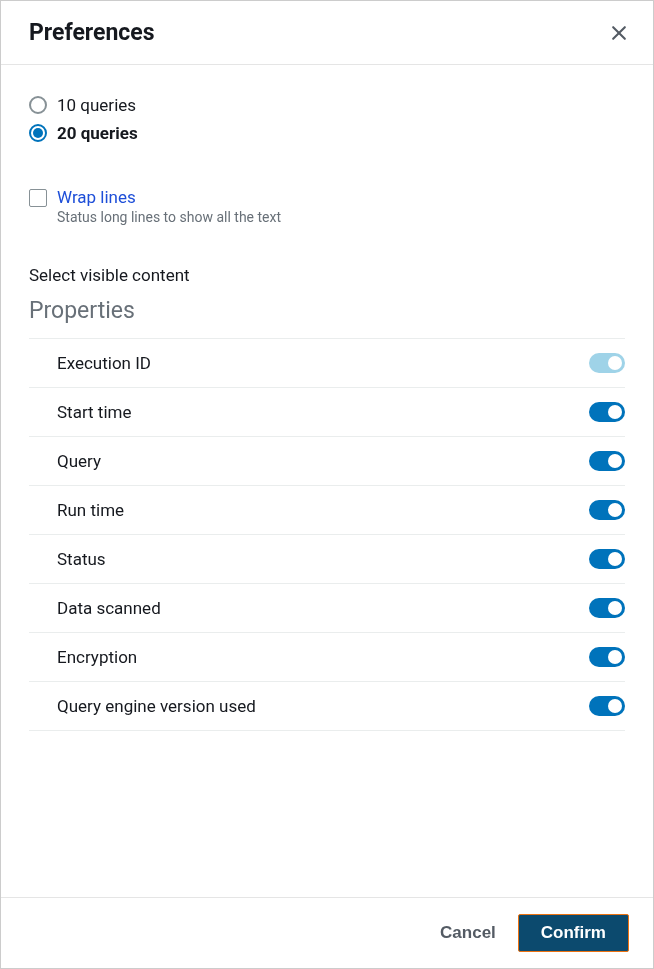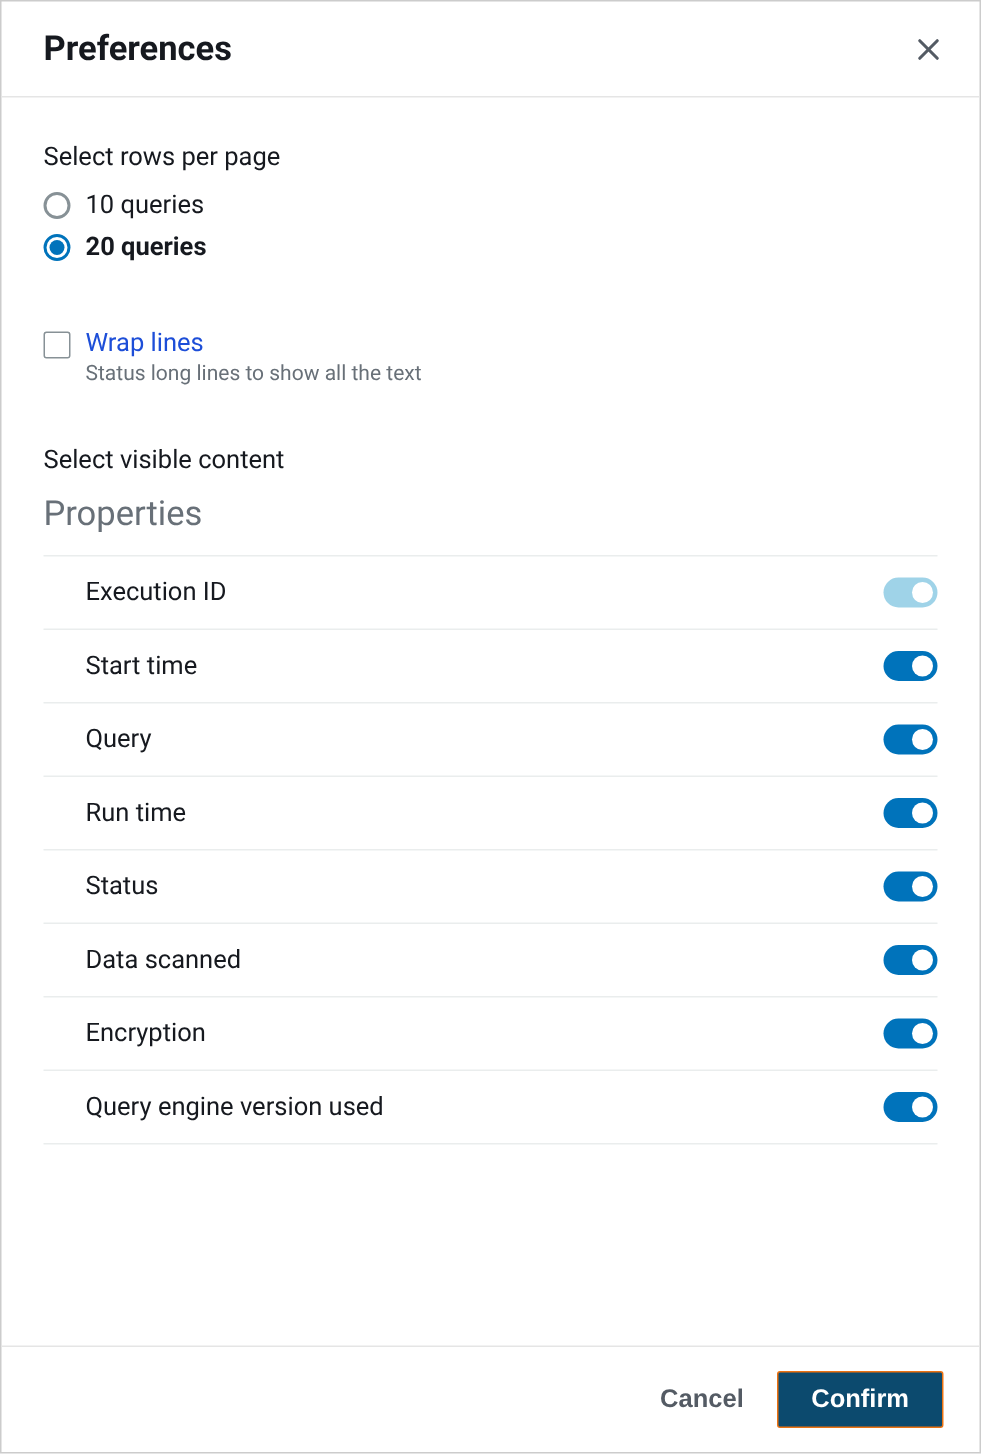--- a/index.html
+++ b/index.html
@@ -160,21 +160,20 @@
   <div class="close-btn">
     <svg viewBox="0 0 24 24" fill="none" stroke="currentColor" stroke-width="2.5" stroke-linecap="round">
         <line x1="5" y1="5" x2="19" y2="19"></line>
         <line x1="19" y1="5" x2="5" y2="19"></line>
       </svg>
   </div>
 </div>
 
 <div class="modal-body">
 
-  <div class="section-label">Select rows per page</div>
   <div class="radio-group">
     <div class="radio-row">
       <span class="radio"></span>
       <span class="radio-label">10 queries</span>
     </div>
     <div class="radio-row selected">
       <span class="radio selected"></span>
       <span class="radio-label">20 queries</span>
     </div>
   </div>

